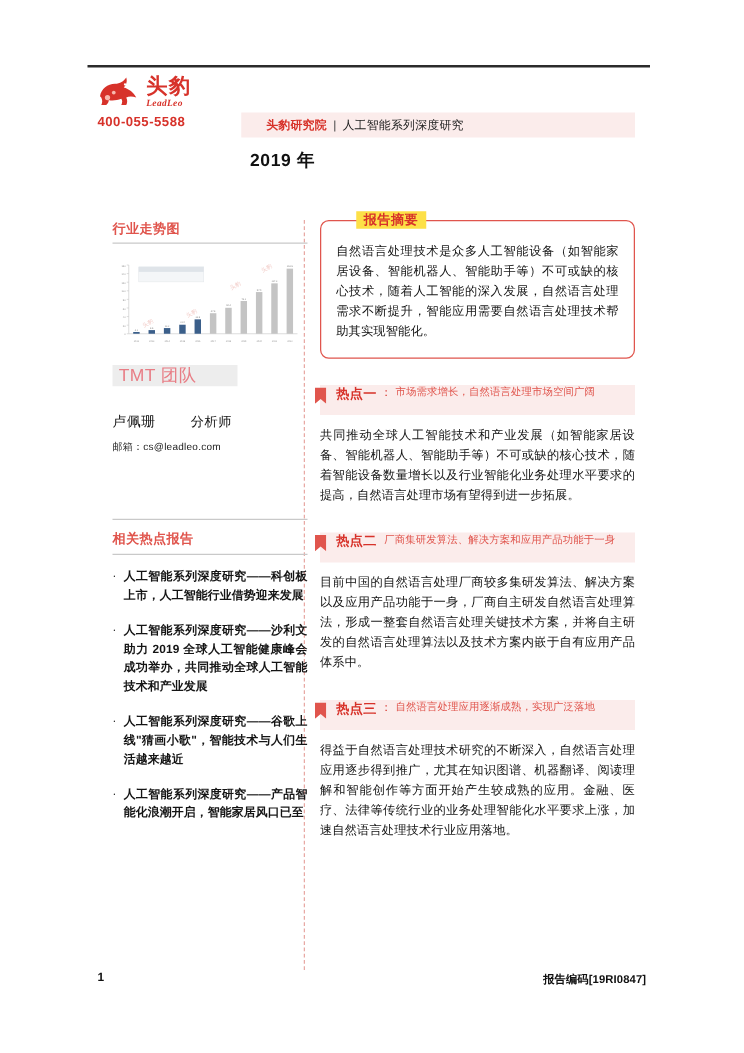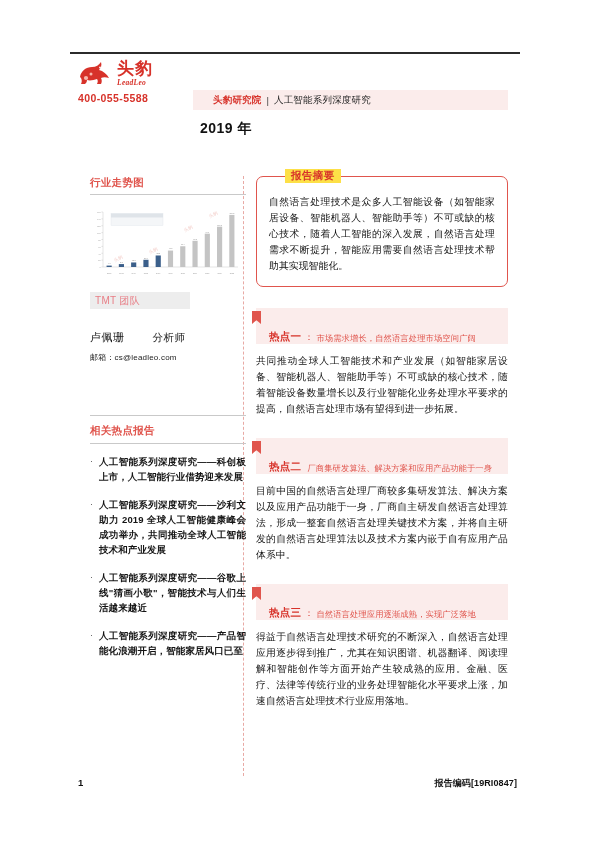--- a/index.html
+++ b/index.html
@@ -91,21 +91,21 @@
   }
   .chart-svg{display:block;}
 
   
   .tmt-badge{
     margin-top:16px;width:100px;height:17px;background:#ededed;
     display:flex;align-items:center;padding-left:5px;box-sizing:border-box;
   }
   .tmt-badge span{
     font-family:"Liberation Sans","DejaVu Sans",sans-serif;
-    font-size:10px;color:#e87d85;letter-spacing:.3px;
+    font-size:14px;color:#e87d85;letter-spacing:.3px;
   }
   .analyst-row{
     margin-top:21px;display:flex;align-items:baseline;
   }
   .analyst-name{
     font-family:"Liberation Sans","DejaVu Sans",sans-serif;
     font-size:11px;color:#141414;letter-spacing:.5px;
   }
   .analyst-role{
     font-family:"Liberation Sans","DejaVu Sans",sans-serif;
@@ -154,22 +154,22 @@
   }
   .summary-body{
     font-family:"Liberation Sans","DejaVu Sans",sans-serif;
     font-size:9.8px;line-height:16px;color:#141414;text-align:justify;
     letter-spacing:.1px;
   }
 
   
   .hot-block{margin-top:21px;}
   .hot-head{
-    position:relative;background:#fbeceb;height:36px;
-    display:flex;align-items:flex-end;padding-left:13px;box-sizing:border-box;
+    position:relative;background:#fbeceb;height:24px;
+    display:flex;align-items:flex-start;padding-left:13px;box-sizing:border-box;
   }
   .ribbon{
     position:absolute;left:-4px;top:2px;width:9px;height:13px;
   }
   .hot-label{
     font-family:"Liberation Sans","DejaVu Sans",sans-serif;
     font-weight:bold;font-size:10.5px;color:#d7322a;letter-spacing:.3px;
   }
   .hot-colon{
     font-family:"Liberation Sans","DejaVu Sans",sans-serif;

